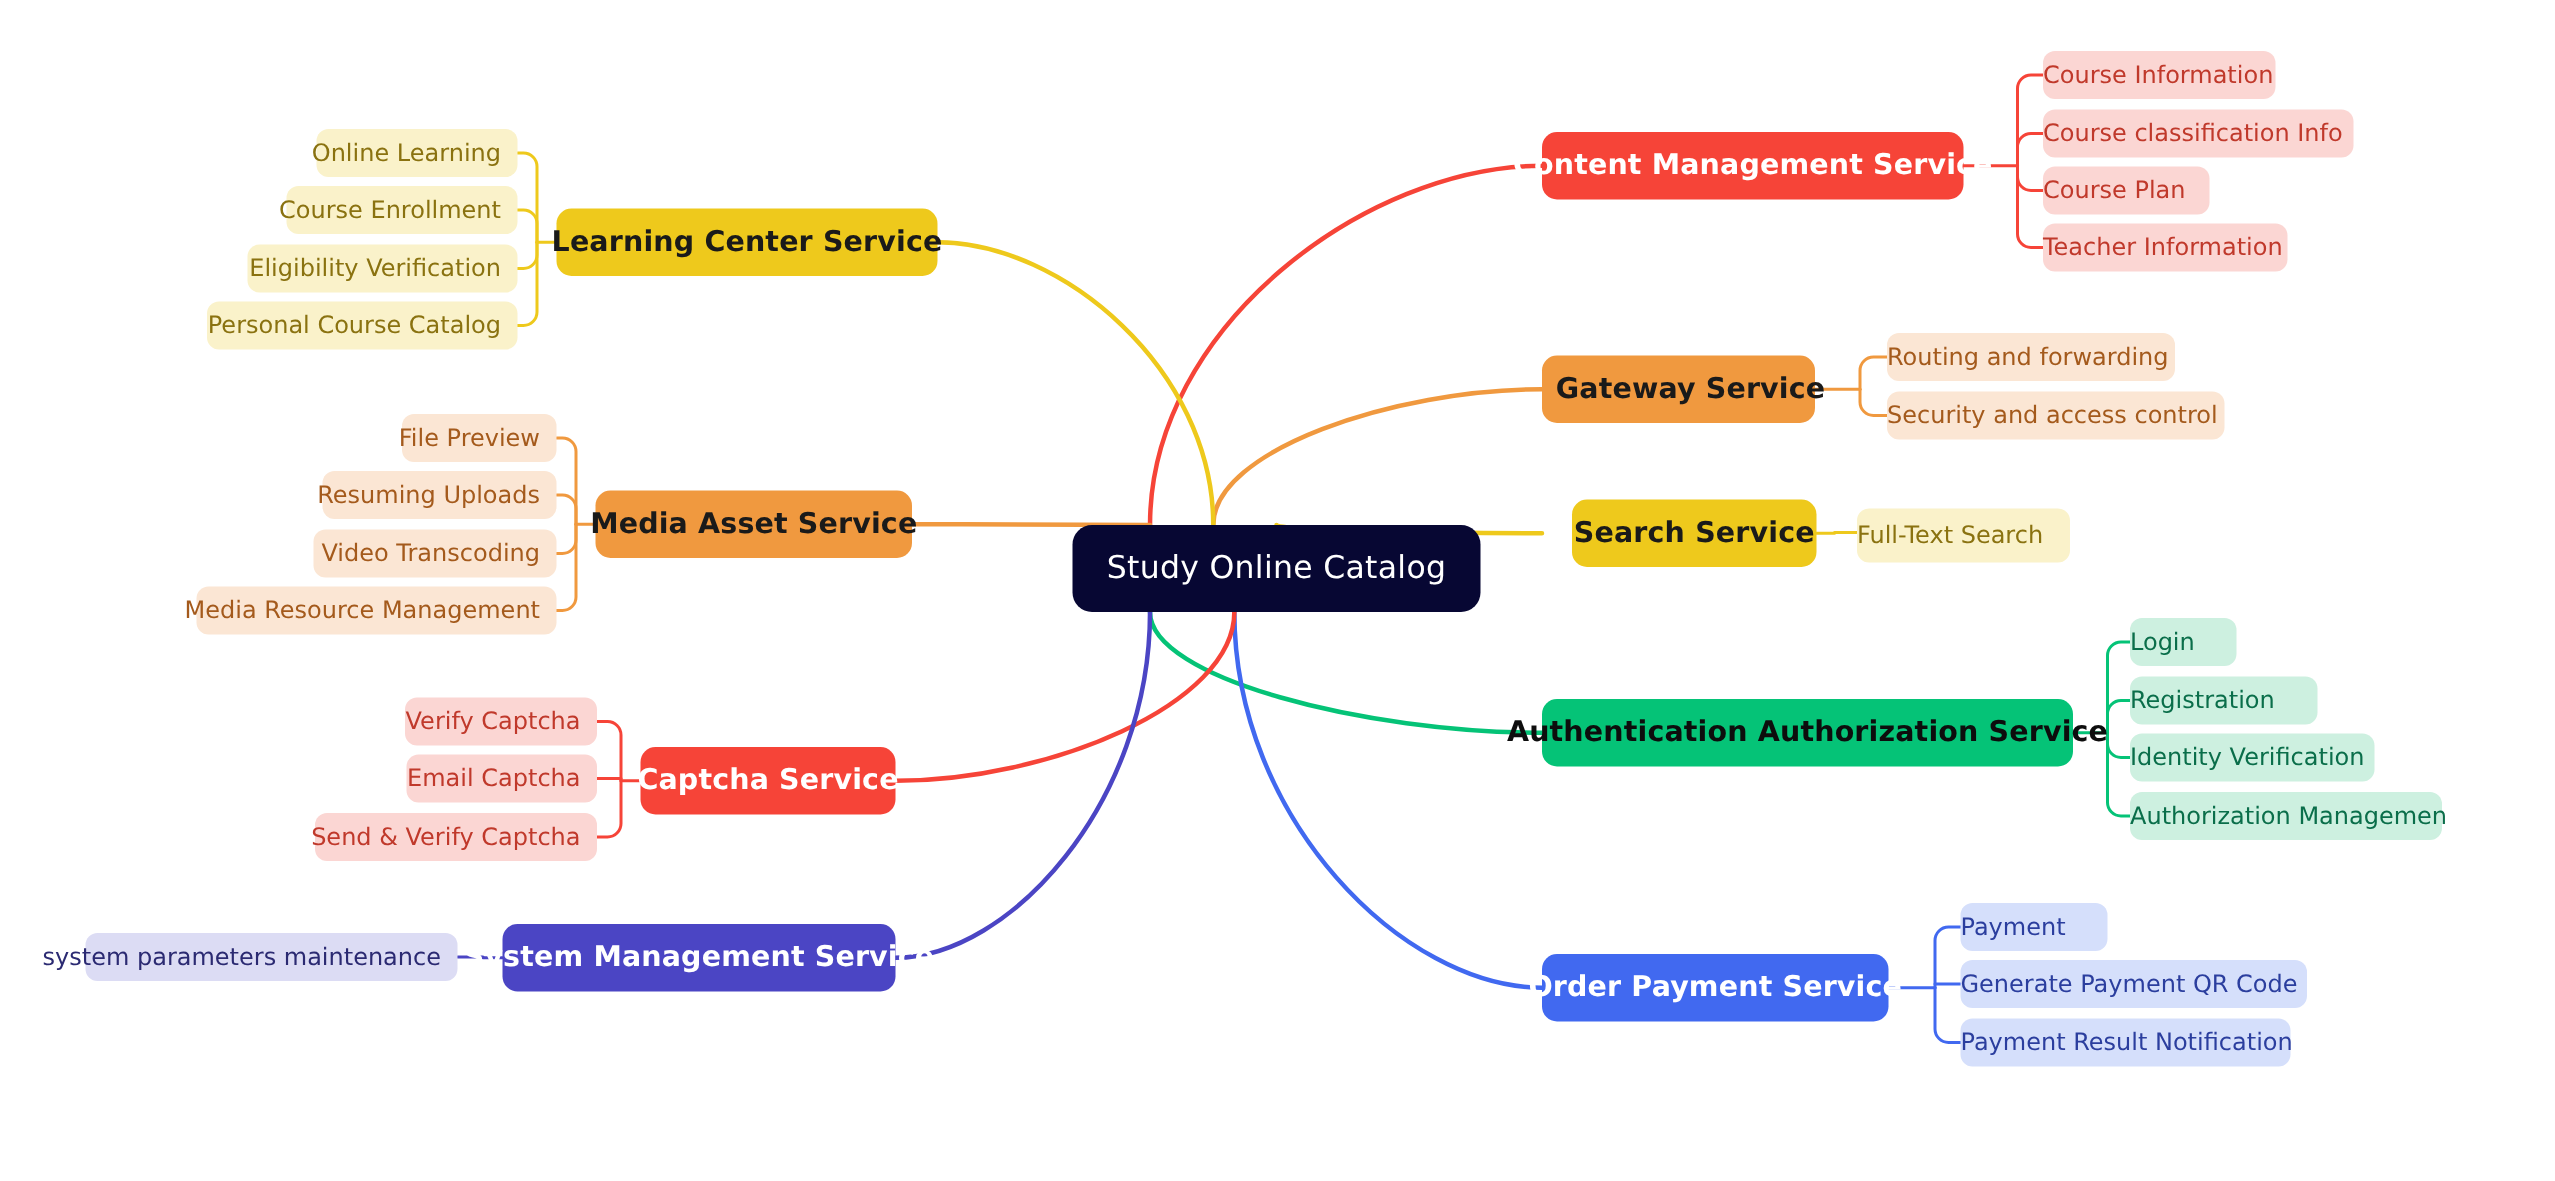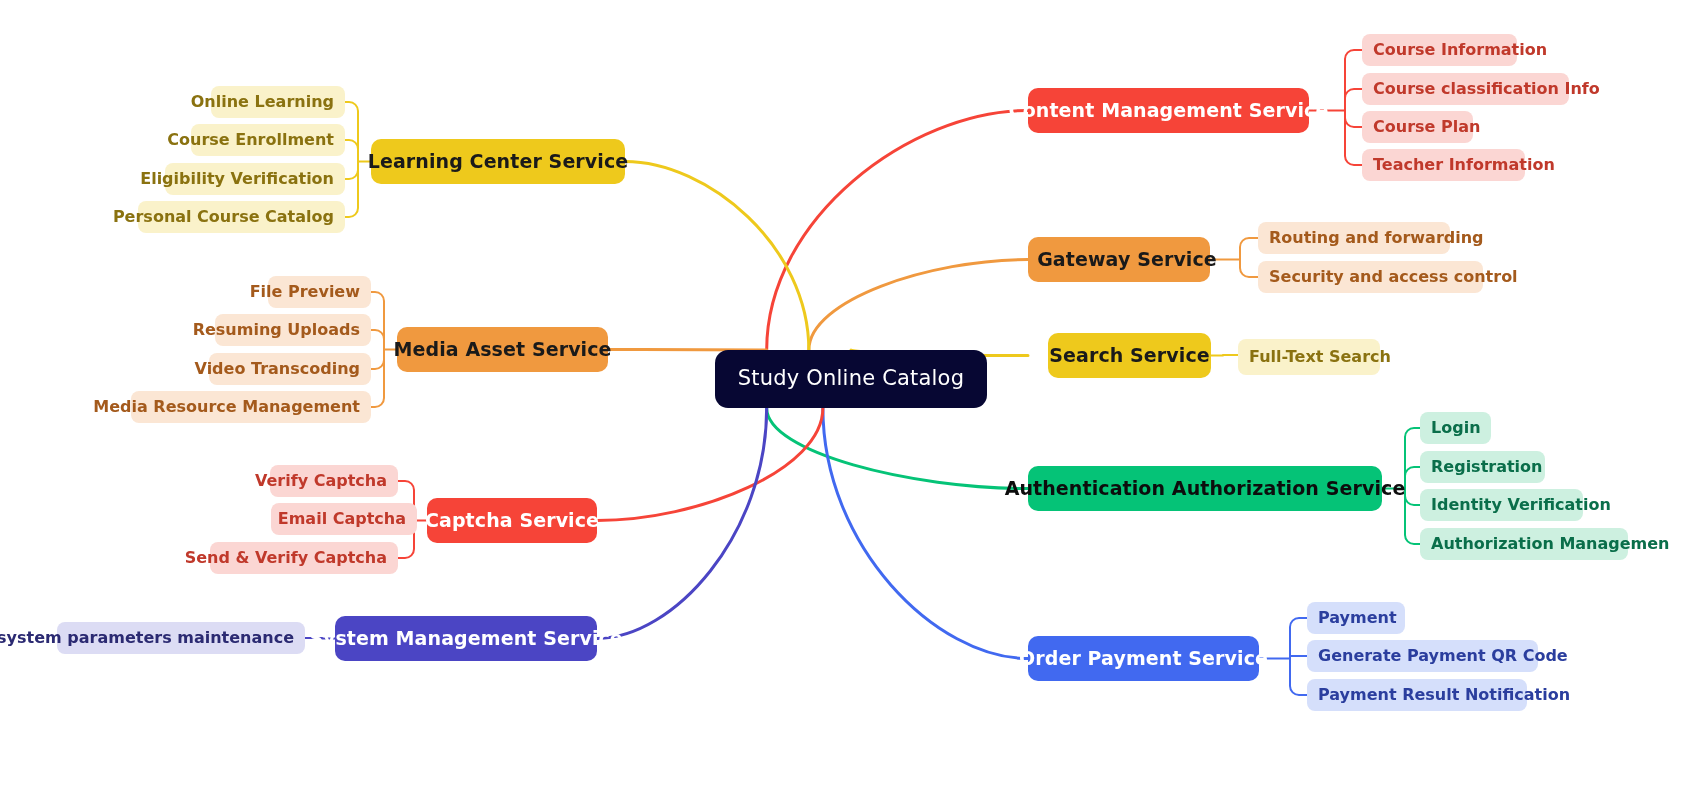--- a/index.html
+++ b/index.html
@@ -46,24 +46,23 @@
   }
   .node-branch {
     font-size: 19px;
     font-weight: 700;
     justify-content: center;
     border-radius: 10px;
     letter-spacing: 0.1px;
   }
   .node-leaf {
     font-size: 16px;
-    font-weight: 700;
+    font-weight: 400;
     border-radius: 8px;
     justify-content: flex-start;
-    padding-left: 11px;
     padding-right: 11px;
   }
   .node-leaf.align-right {
     justify-content: flex-end;
   }
 </style>
 </head>
 <body>
 
 <div id="mindmap">
@@ -139,18 +138,18 @@
       <div class="node node-leaf align-right" style="left: 191px; top: 124px; width: 154px; height: 32px; background: rgb(250, 242, 202); color: rgb(138, 114, 16); font-size: 16px;">Course Enrollment</div>
       <div class="node node-leaf align-right" style="left: 165px; top: 163px; width: 180px; height: 32px; background: rgb(250, 242, 202); color: rgb(138, 114, 16); font-size: 16px; text-align: right;">Eligibility Verification</div>
       <div class="node node-leaf align-right" style="left: 138px; top: 201px; width: 207px; height: 32px; background: rgb(250, 242, 202); color: rgb(138, 114, 16); font-size: 16px;">Personal Course Catalog</div>
       <div class="node node-branch" style="left: 397px; top: 327px; width: 211px; height: 45px; background: rgb(240, 153, 63); color: rgb(26, 26, 26);">Media Asset Service</div>
       <div class="node node-leaf align-right" style="left: 268px; top: 276px; width: 103px; height: 32px; background: rgb(251, 230, 212); color: rgb(164, 90, 28); font-size: 16px;">File Preview</div>
       <div class="node node-leaf align-right" style="left: 215px; top: 314px; width: 156px; height: 32px; background: rgb(251, 230, 212); color: rgb(164, 90, 28); font-size: 16px;">Resuming Uploads</div>
       <div class="node node-leaf align-right" style="left: 209px; top: 353px; width: 162px; height: 32px; background: rgb(251, 230, 212); color: rgb(164, 90, 28); font-size: 16px;">Video Transcoding</div>
       <div class="node node-leaf align-right" style="left: 131px; top: 391px; width: 240px; height: 32px; background: rgb(251, 230, 212); color: rgb(164, 90, 28); font-size: 16px;">Media Resource Management</div>
       <div class="node node-branch" style="left: 427px; top: 498px; width: 170px; height: 45px; background: rgb(246, 68, 56); color: rgb(255, 255, 255);">Captcha Service</div>
       <div class="node node-leaf align-right" style="left: 270px; top: 465px; width: 128px; height: 32px; background: rgb(251, 214, 211); color: rgb(192, 57, 43); font-size: 16px;">Verify Captcha</div>
-      <div class="node node-leaf align-right" style="left: 271px; top: 503px; width: 146px; height: 32px; background: rgb(251, 214, 211); color: rgb(192, 57, 43); font-size: 16px;">Email Captcha</div>
+      <div class="node node-leaf align-right" style="left: 271px; top: 503px; width: 127px; height: 32px; background: rgb(251, 214, 211); color: rgb(192, 57, 43); font-size: 16px;">Email Captcha</div>
       <div class="node node-leaf align-right" style="left: 210px; top: 542px; width: 188px; height: 32px; background: rgb(251, 214, 211); color: rgb(192, 57, 43); font-size: 16px;">Send &amp; Verify Captcha</div>
       <div class="node node-branch" style="left: 335px; top: 616px; width: 262px; height: 45px; background: rgb(75, 69, 196); color: rgb(255, 255, 255);">System Management Service</div>
       <div class="node node-leaf align-right" style="left: 57px; top: 622px; width: 248px; height: 32px; background: rgb(220, 220, 244); color: rgb(43, 42, 114); font-size: 16px;">system parameters maintenance</div>
     </div>
 </div>
 
 </body></html>

